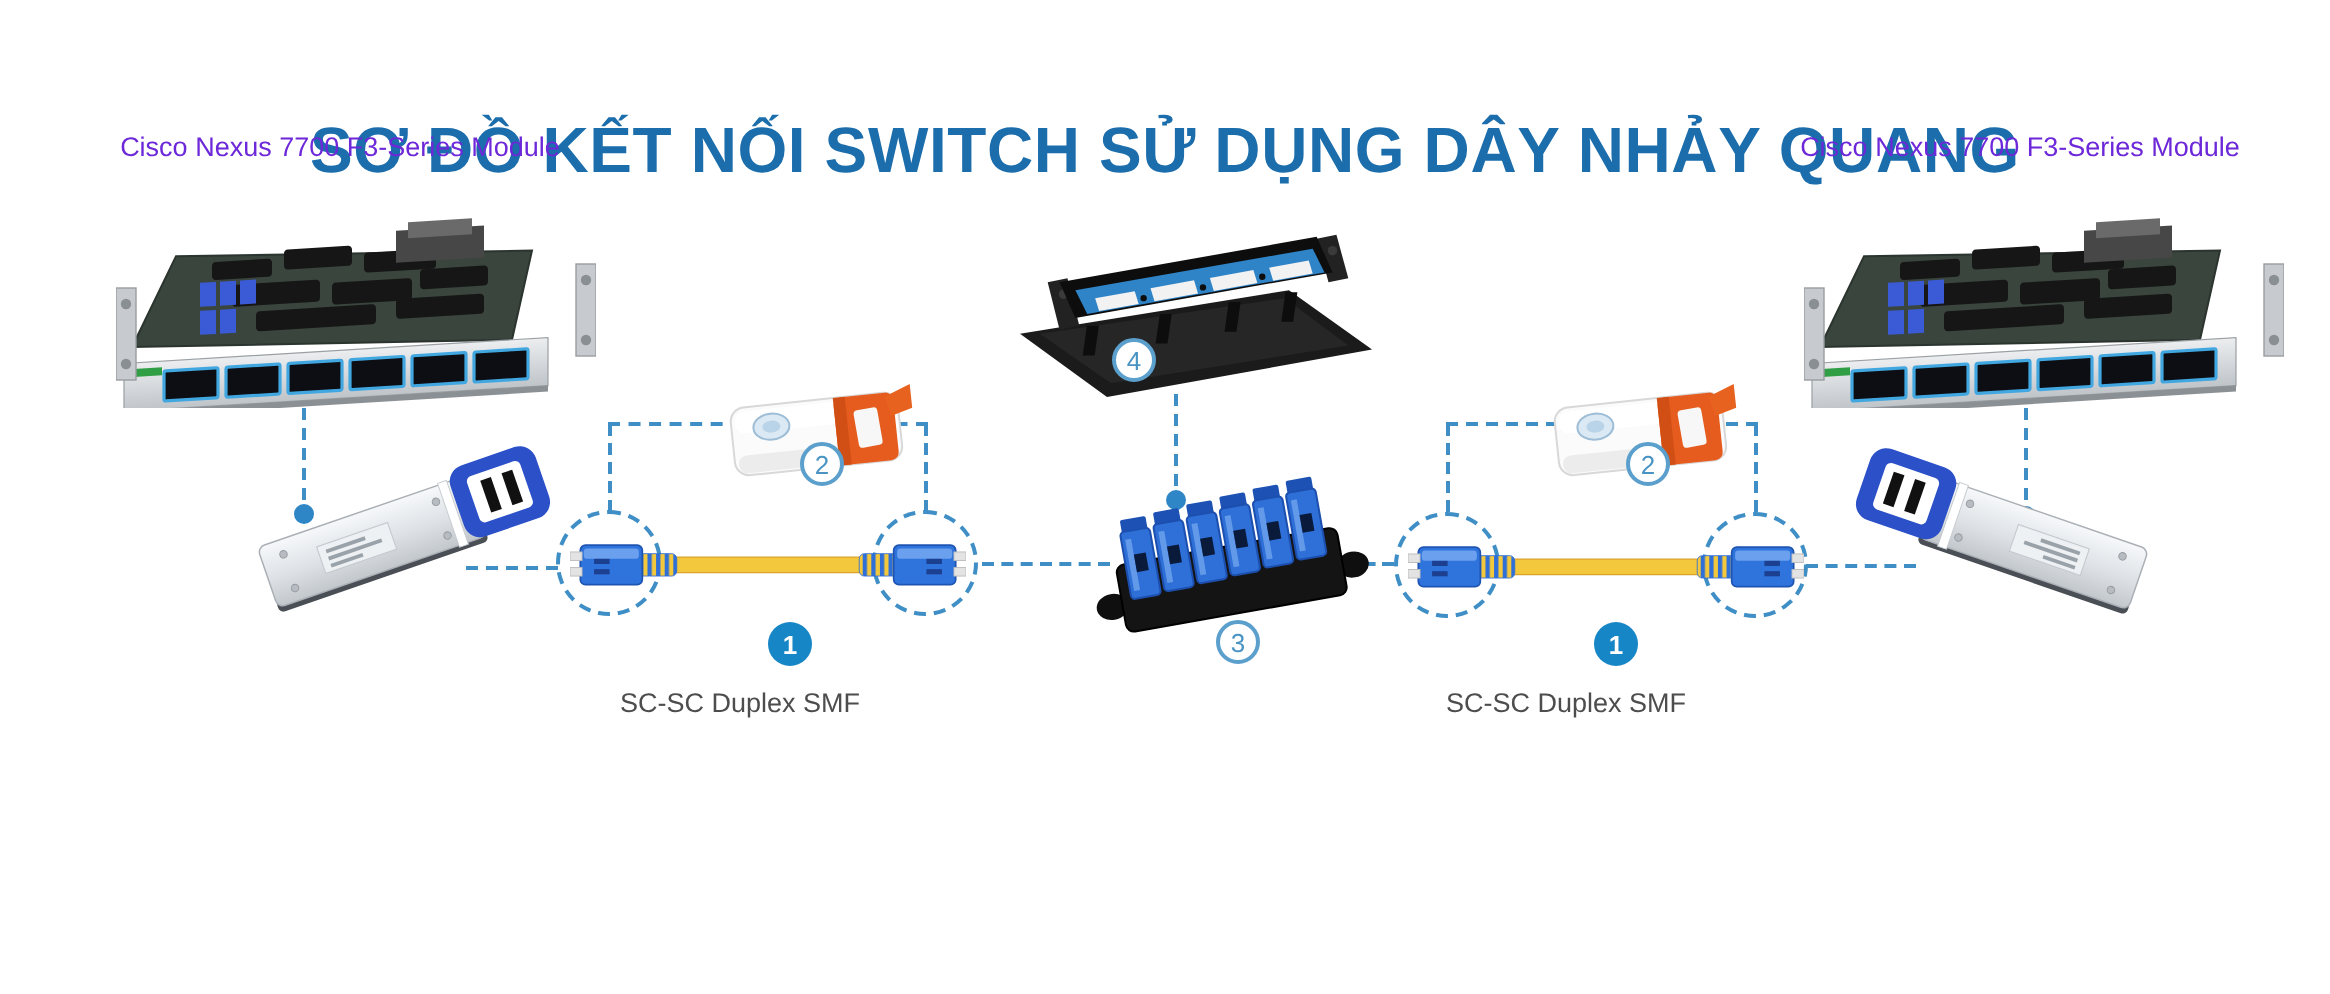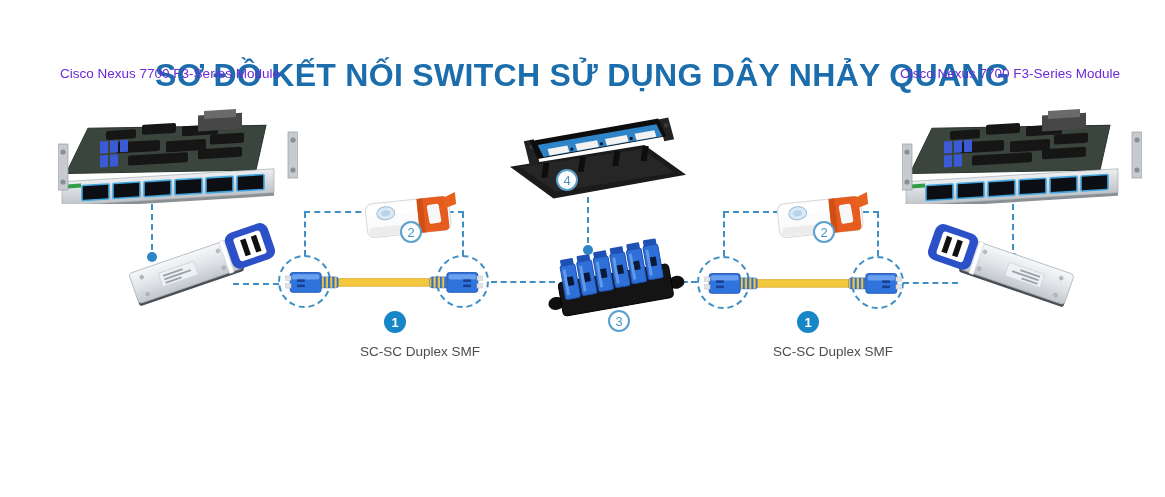--- a/index.html
+++ b/index.html
@@ -9,21 +9,21 @@
   }
   .title{
     position:absolute;top:57px;left:0;width:100%;text-align:center;
     font-size:32px;font-weight:700;color:#1b6dab;letter-spacing:.3px;
   }
   .module-label{
     position:absolute;width:240px;text-align:center;
     font-size:13.5px;color:#6d28d9;
   }
   .cable-label{
-    position:absolute;width:170px;text-align:right;
+    position:absolute;width:170px;text-align:left;
     font-size:13.5px;color:#4d4d4d;
   }
   .dash-h{position:absolute;height:0;border-top:2px dashed #3f8fc6;}
   .dash-v{position:absolute;width:0;border-left:2px dashed #3f8fc6;}
   .dash-circle{position:absolute;width:53px;height:53px;border:2px dashed #3f8fc6;border-radius:50%;box-sizing:border-box;}
   .dot{position:absolute;width:10px;height:10px;border-radius:50%;background:#2f86c6;}
   .badge-filled{
     position:absolute;width:22px;height:22px;border-radius:50%;background:#1786c6;color:#fff;
     display:flex;align-items:center;justify-content:center;font-size:13px;font-weight:700;
   }

